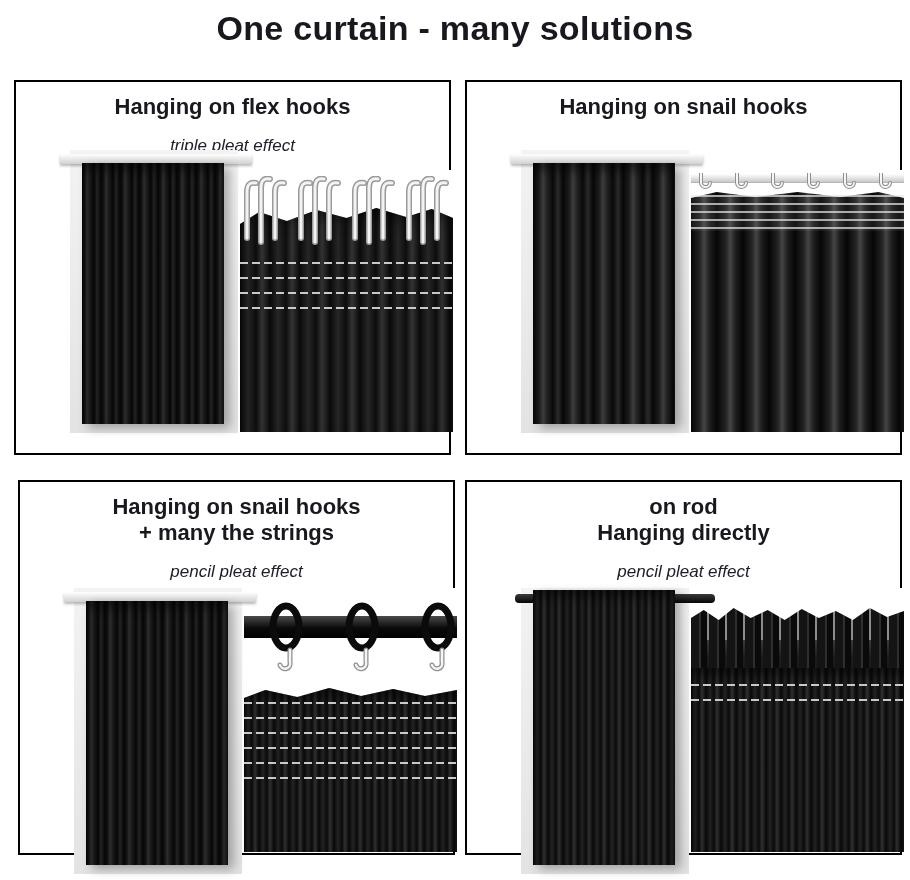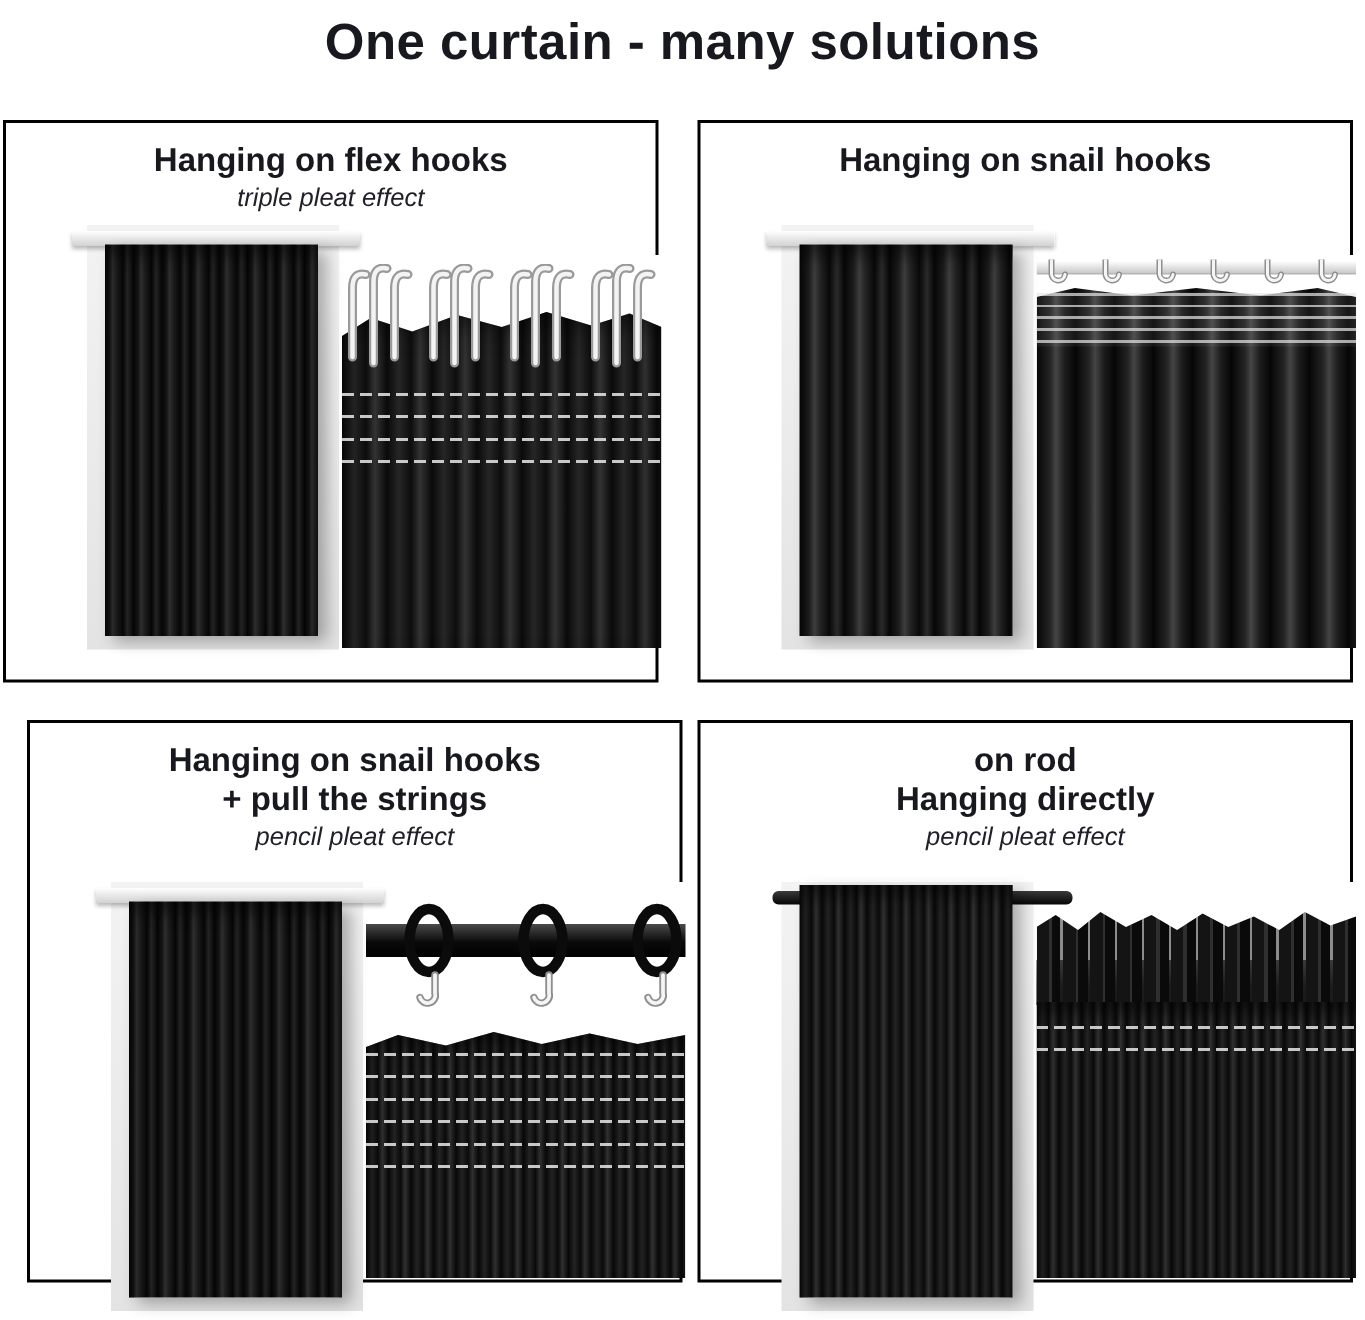--- a/index.html
+++ b/index.html
@@ -3,26 +3,26 @@
 <meta charset="utf-8">
 <style>
   html,body{margin:0;padding:0;background:#fff;}
   #canvas{position:relative;width:910px;height:880px;background:#fff;overflow:hidden;
           font-family:"Liberation Sans",sans-serif;color:#18181f;}
 
   .page-title{position:absolute;top:9px;left:0;width:100%;text-align:center;
               font-size:34px;font-weight:800;letter-spacing:.3px;color:#18181f;}
 
   .quad{position:absolute;width:437px;height:375px;border:2px solid #000;background:#fff;box-sizing:border-box;}
-  #q1{left:2px;top:80px;} #q2{left:465px;top:80px;}
+  #q1{left:14px;top:80px;} #q2{left:465px;top:80px;}
   #q3{left:18px;top:480px;} #q4{left:465px;top:480px;}
 
   .q-title{margin:12px 8px 0;text-align:center;font-size:22px;font-weight:700;line-height:1.18;color:#18181f;}
   .tline{display:block;}
-  .q-sub{text-align:center;font-style:italic;font-size:17px;color:#20202a;margin-top:2px;}
+  .q-sub{text-align:center;font-style:italic;font-size:17px;color:#20202a;margin-top:16px;}
 
   
   .photo-left{position:absolute;left:54px;top:68px;width:168px;height:283px;
               background:linear-gradient(180deg,#f3f3f3,#e3e3e3);}
   .photo-left.pl-b{top:106px;height:286px;}
   .rail{position:absolute;top:4px;left:-10px;right:-14px;height:10px;z-index:1;
         background:linear-gradient(180deg,#ffffff,#d2d2d2);box-shadow:0 2px 3px rgba(0,0,0,.28);}
   .rod-rail{position:absolute;top:6px;left:-6px;right:-26px;height:9px;z-index:1;
         background:linear-gradient(180deg,#3a3a3a,#060606);border-radius:4px;}
   .curtain{position:absolute;top:13px;left:12px;right:14px;bottom:9px;z-index:2;
@@ -157,21 +157,21 @@
             <use href="#shk" x="150"></use>
             <use href="#shk" x="186"></use>
         </g>
       </svg>
     </div>
   </section>
 
   <section class="quad" id="q3">
     <h2 class="q-title">
       <span class="tline">Hanging on snail hooks</span>
-      <span class="tline">+ pull the strings</span>
+      <span class="tline">+ many the strings</span>
     </h2>
     <div class="q-sub">pencil pleat effect</div>
 
     <div class="photo-left pl-b">
       <div class="rail"></div>
       <div class="curtain fab-pleat"></div>
     </div>
 
     <div class="photo-right pr-b">
       <div class="q3-rod"></div>

